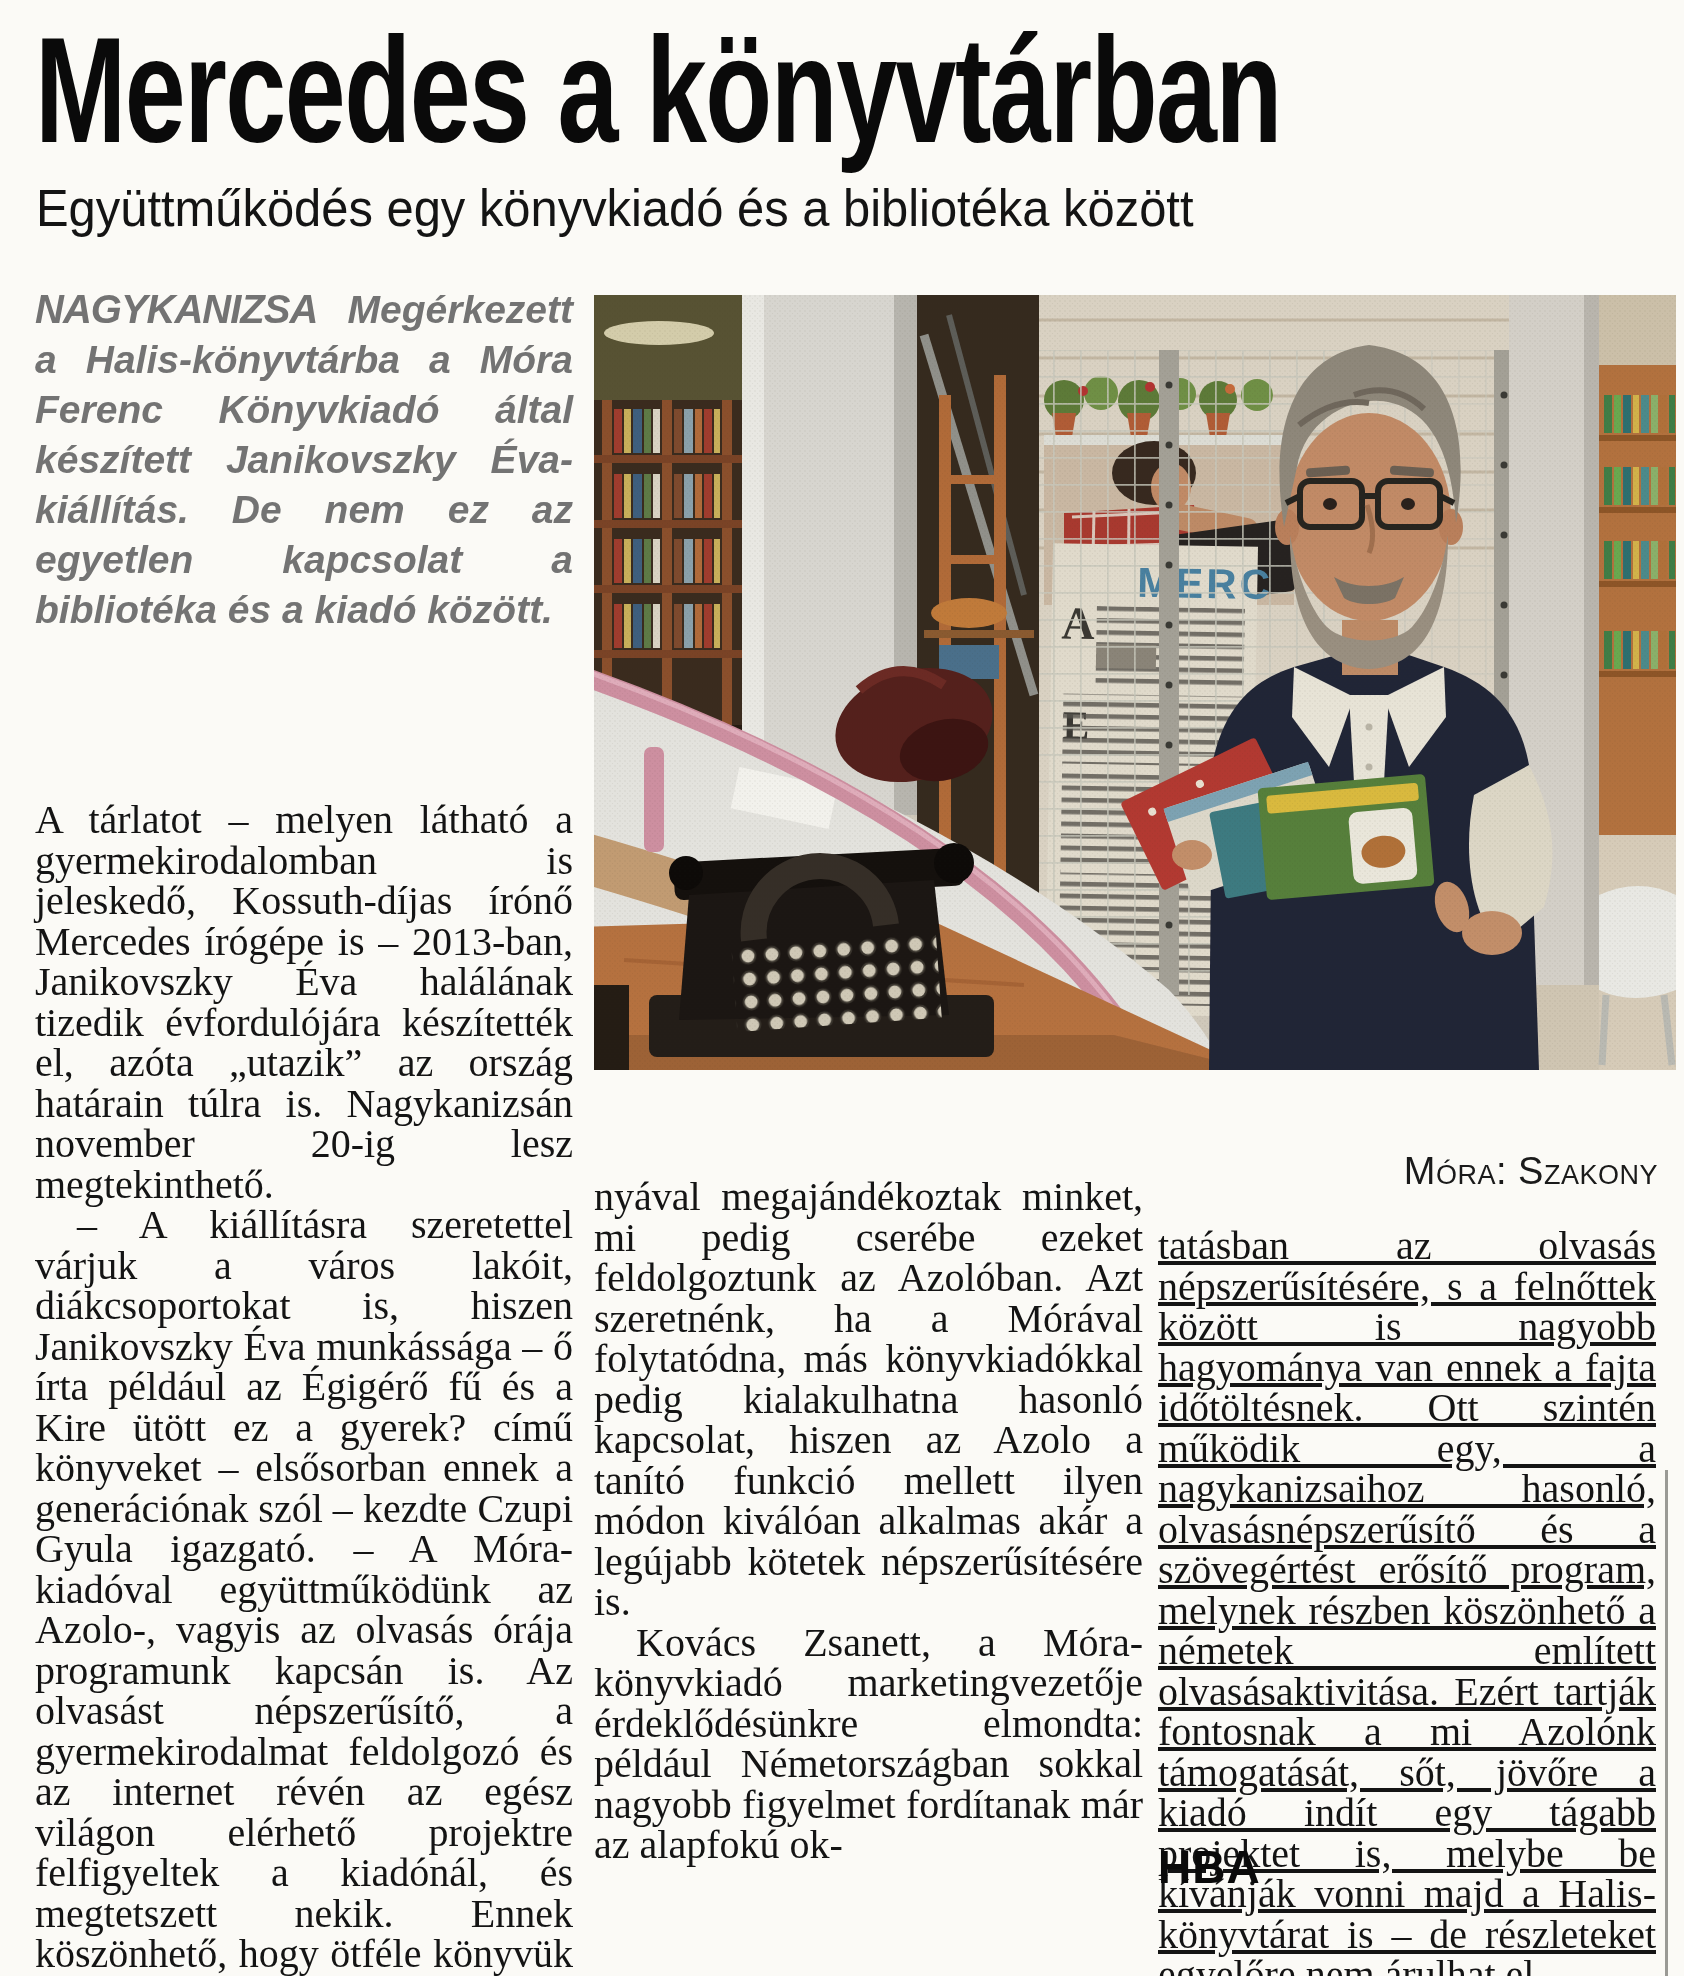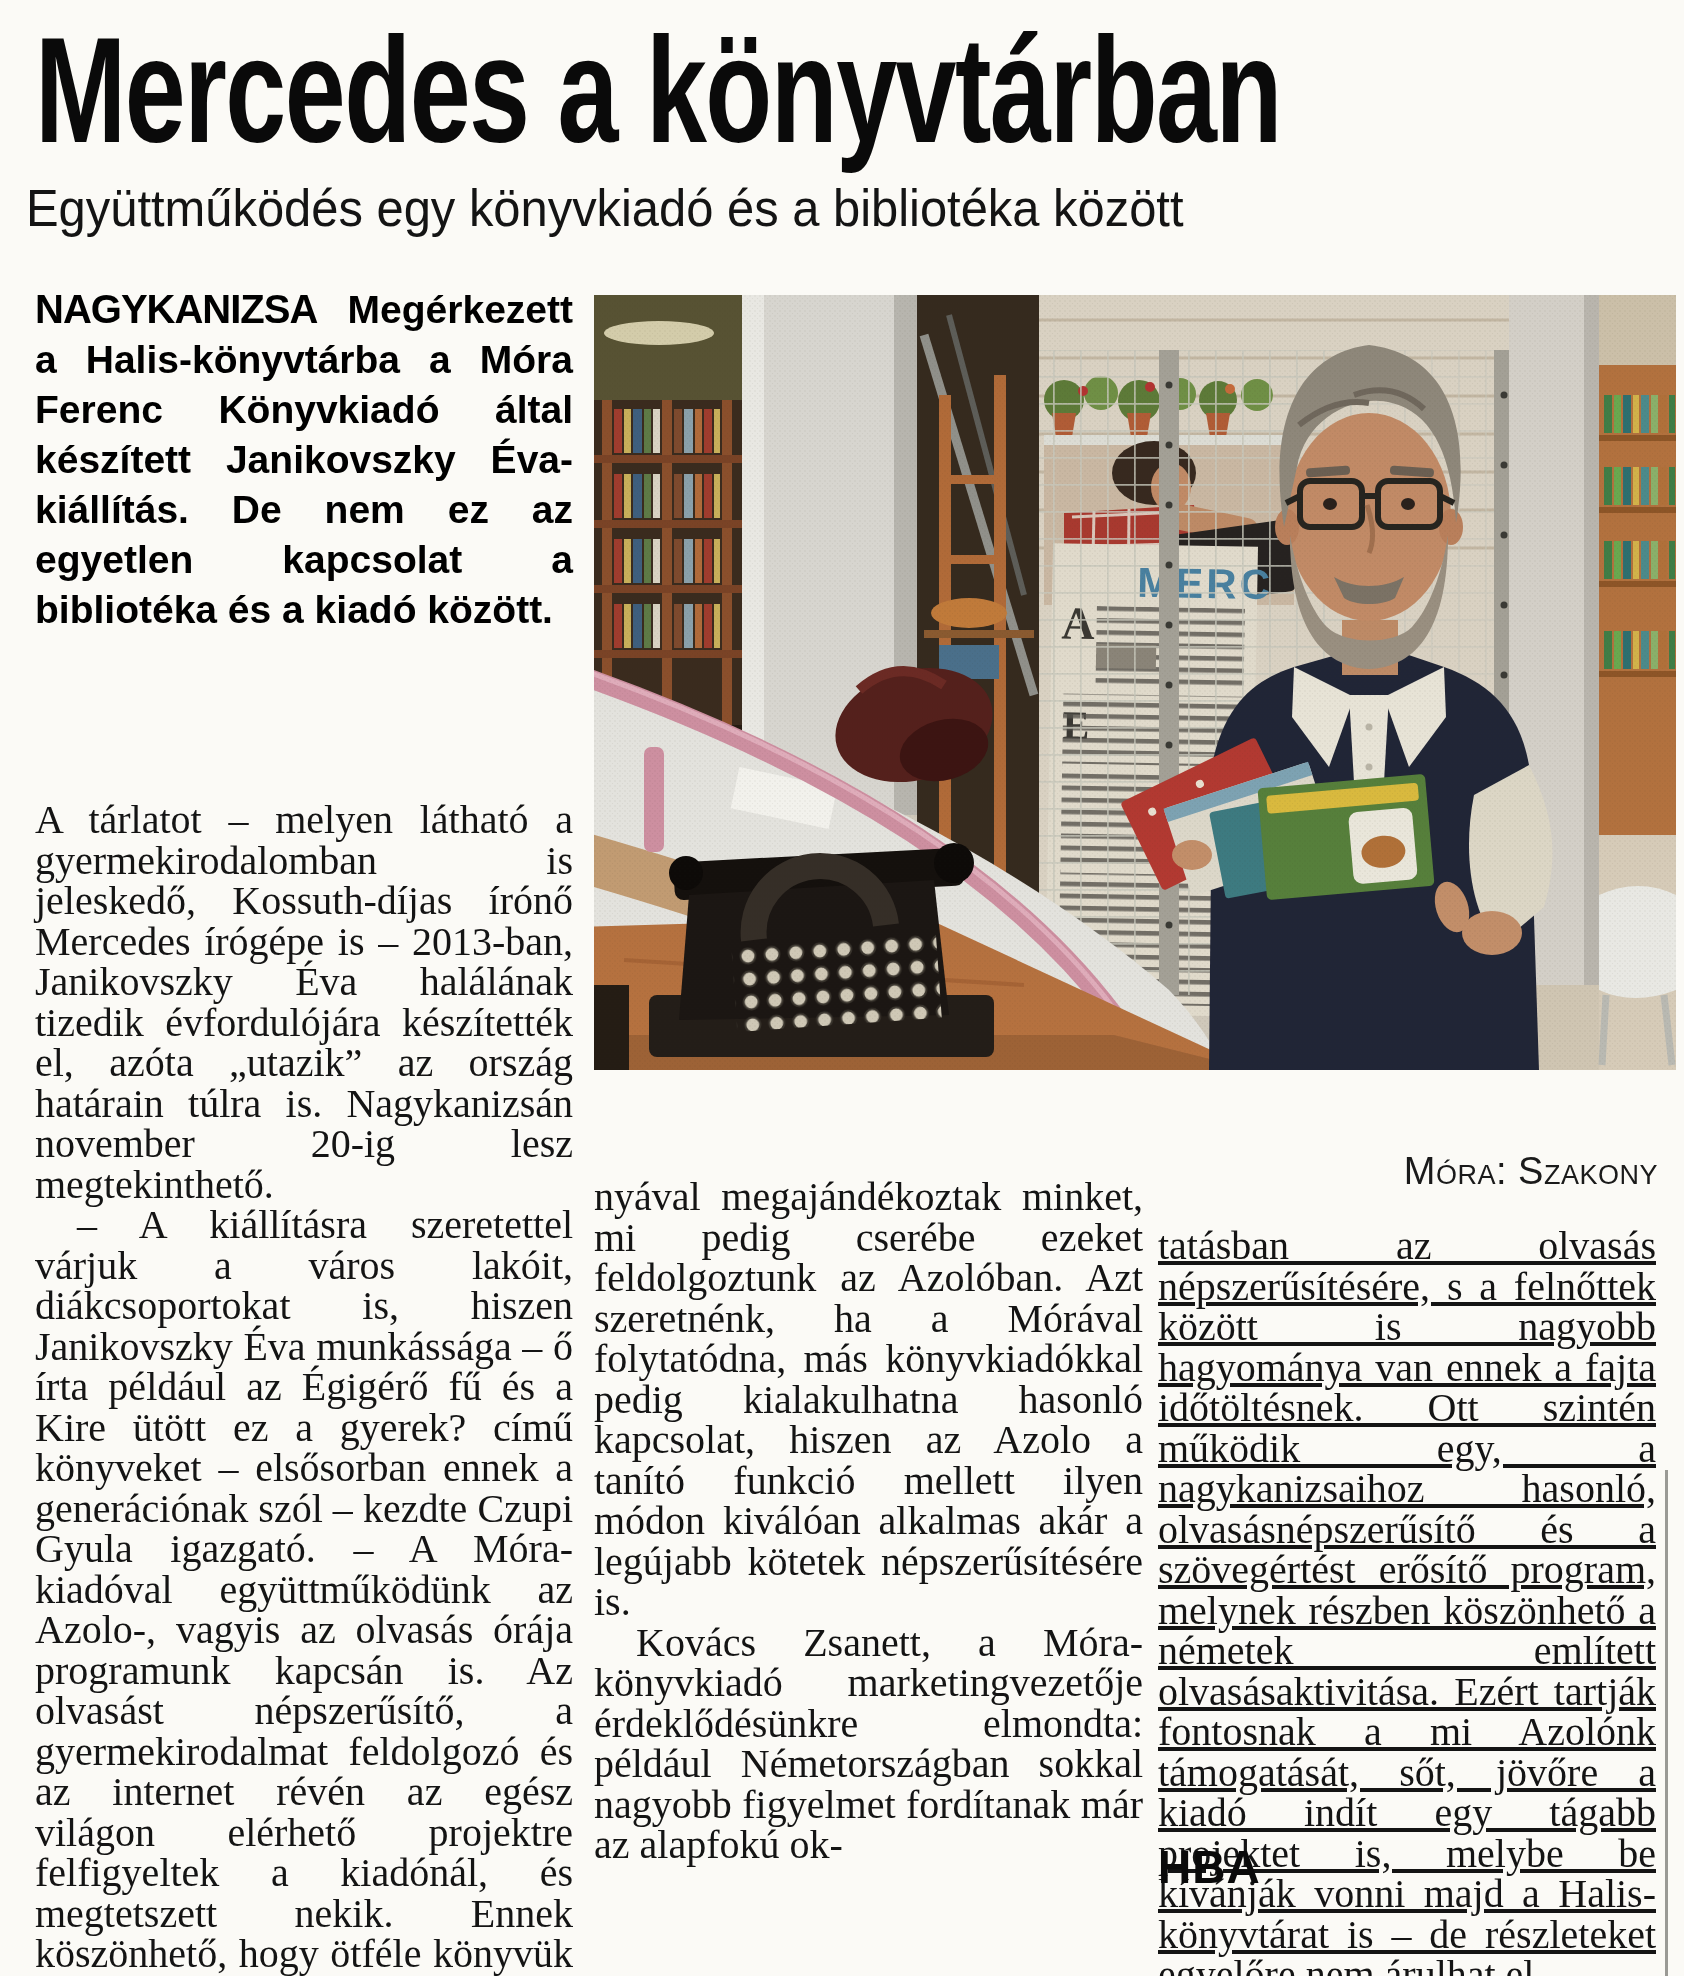--- a/index.html
+++ b/index.html
@@ -10,28 +10,28 @@
   }
   .abs{position:absolute;}
   
   .headline{
     left:35px;top:14px;margin:0;
     font-size:150px;line-height:1.02;font-weight:700;letter-spacing:-2px;
     color:#0a0a0a;white-space:nowrap;
   }
   .headline .squeeze{display:inline-block;transform:scaleX(.73);transform-origin:0 50%;}
   .subheadline{
-    left:26px;top:180px;margin:0;
+    left:36px;top:180px;margin:0;
     font-size:52px;line-height:1.1;font-weight:400;color:#141414;white-space:nowrap;
   }
   .subheadline .squeeze{display:inline-block;transform:scaleX(.94);transform-origin:0 50%;}
   
   .lead{
     left:35px;top:284px;width:538px;
-    font-size:39px;line-height:50px;font-weight:700;text-align:justify;color:#000000;
+    font-size:39px;line-height:50px;font-weight:700;text-align:justify;color:#737373;font-style:italic;
   }
   .lead .loc{font-weight:900;letter-spacing:-1px;font-size:40px;}
   
   .col{font-family:"Liberation Serif",serif;font-size:40px;line-height:40.5px;
        text-align:justify;color:#141414;margin-top:18px;}
   .col p{margin:0;}
   .col p.indent{text-indent:42px;}
   .col-left{left:35px;top:782px;width:538px;}
   .col-mid{left:594px;top:1159px;width:549px;}
   .col-right{left:1158px;top:1208px;width:498px;text-decoration:underline;}

